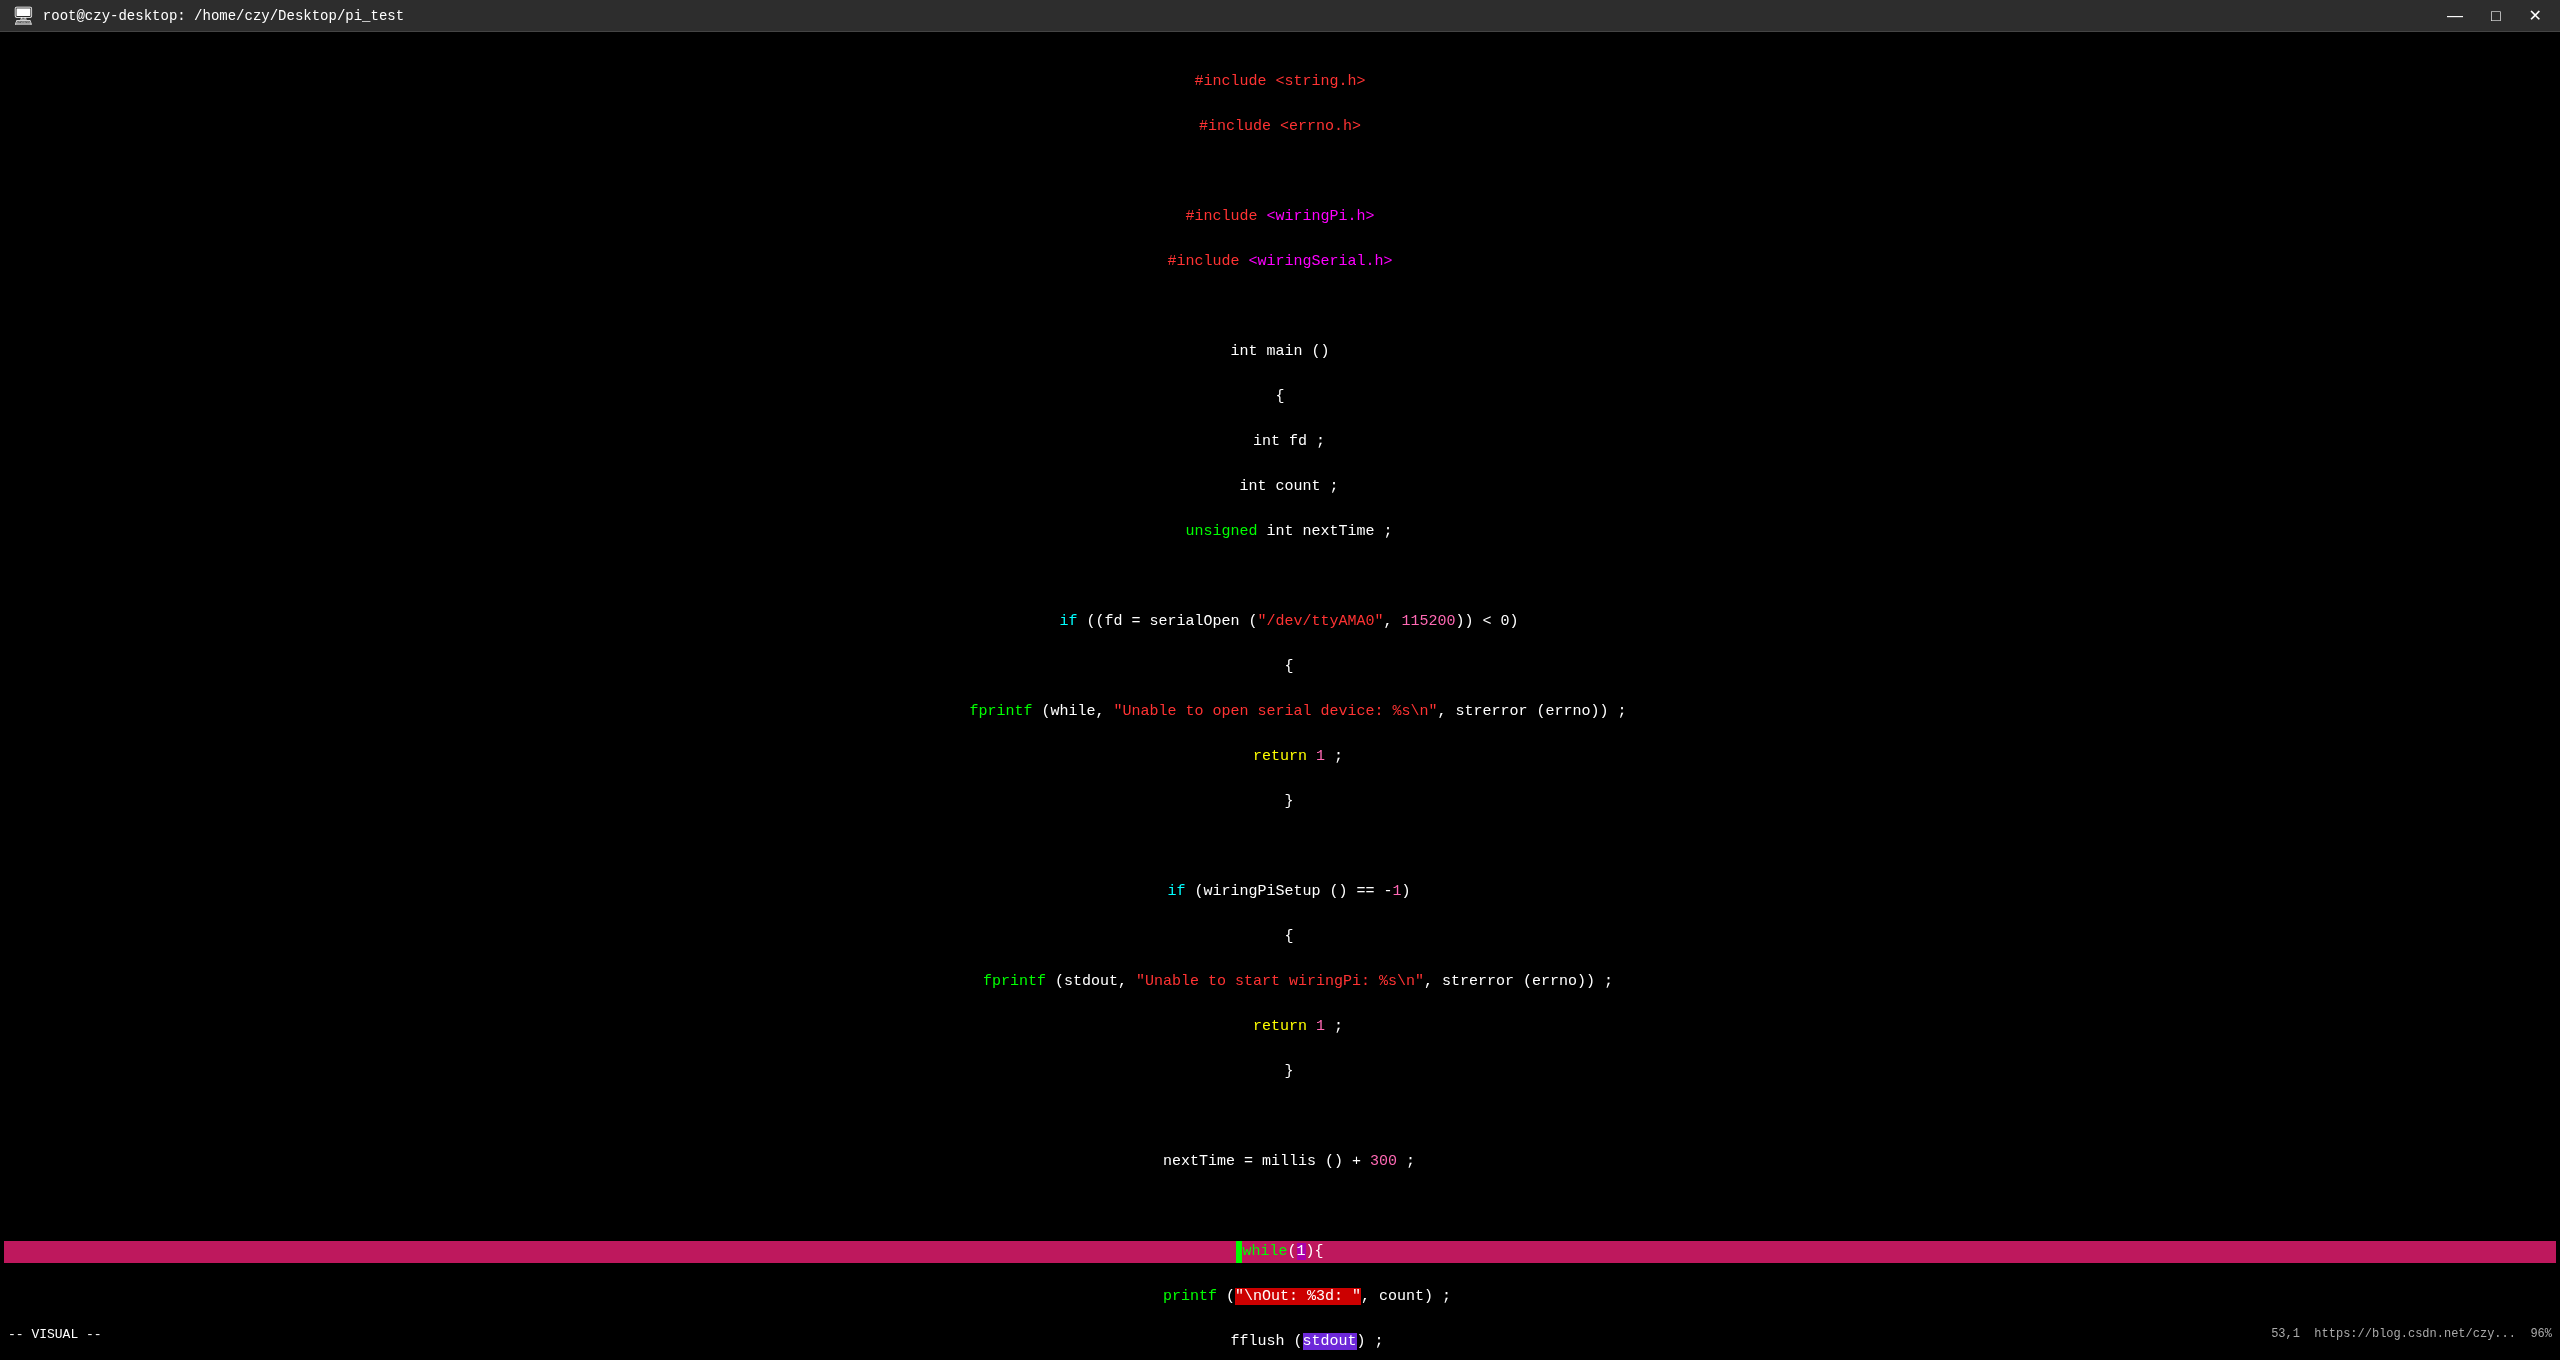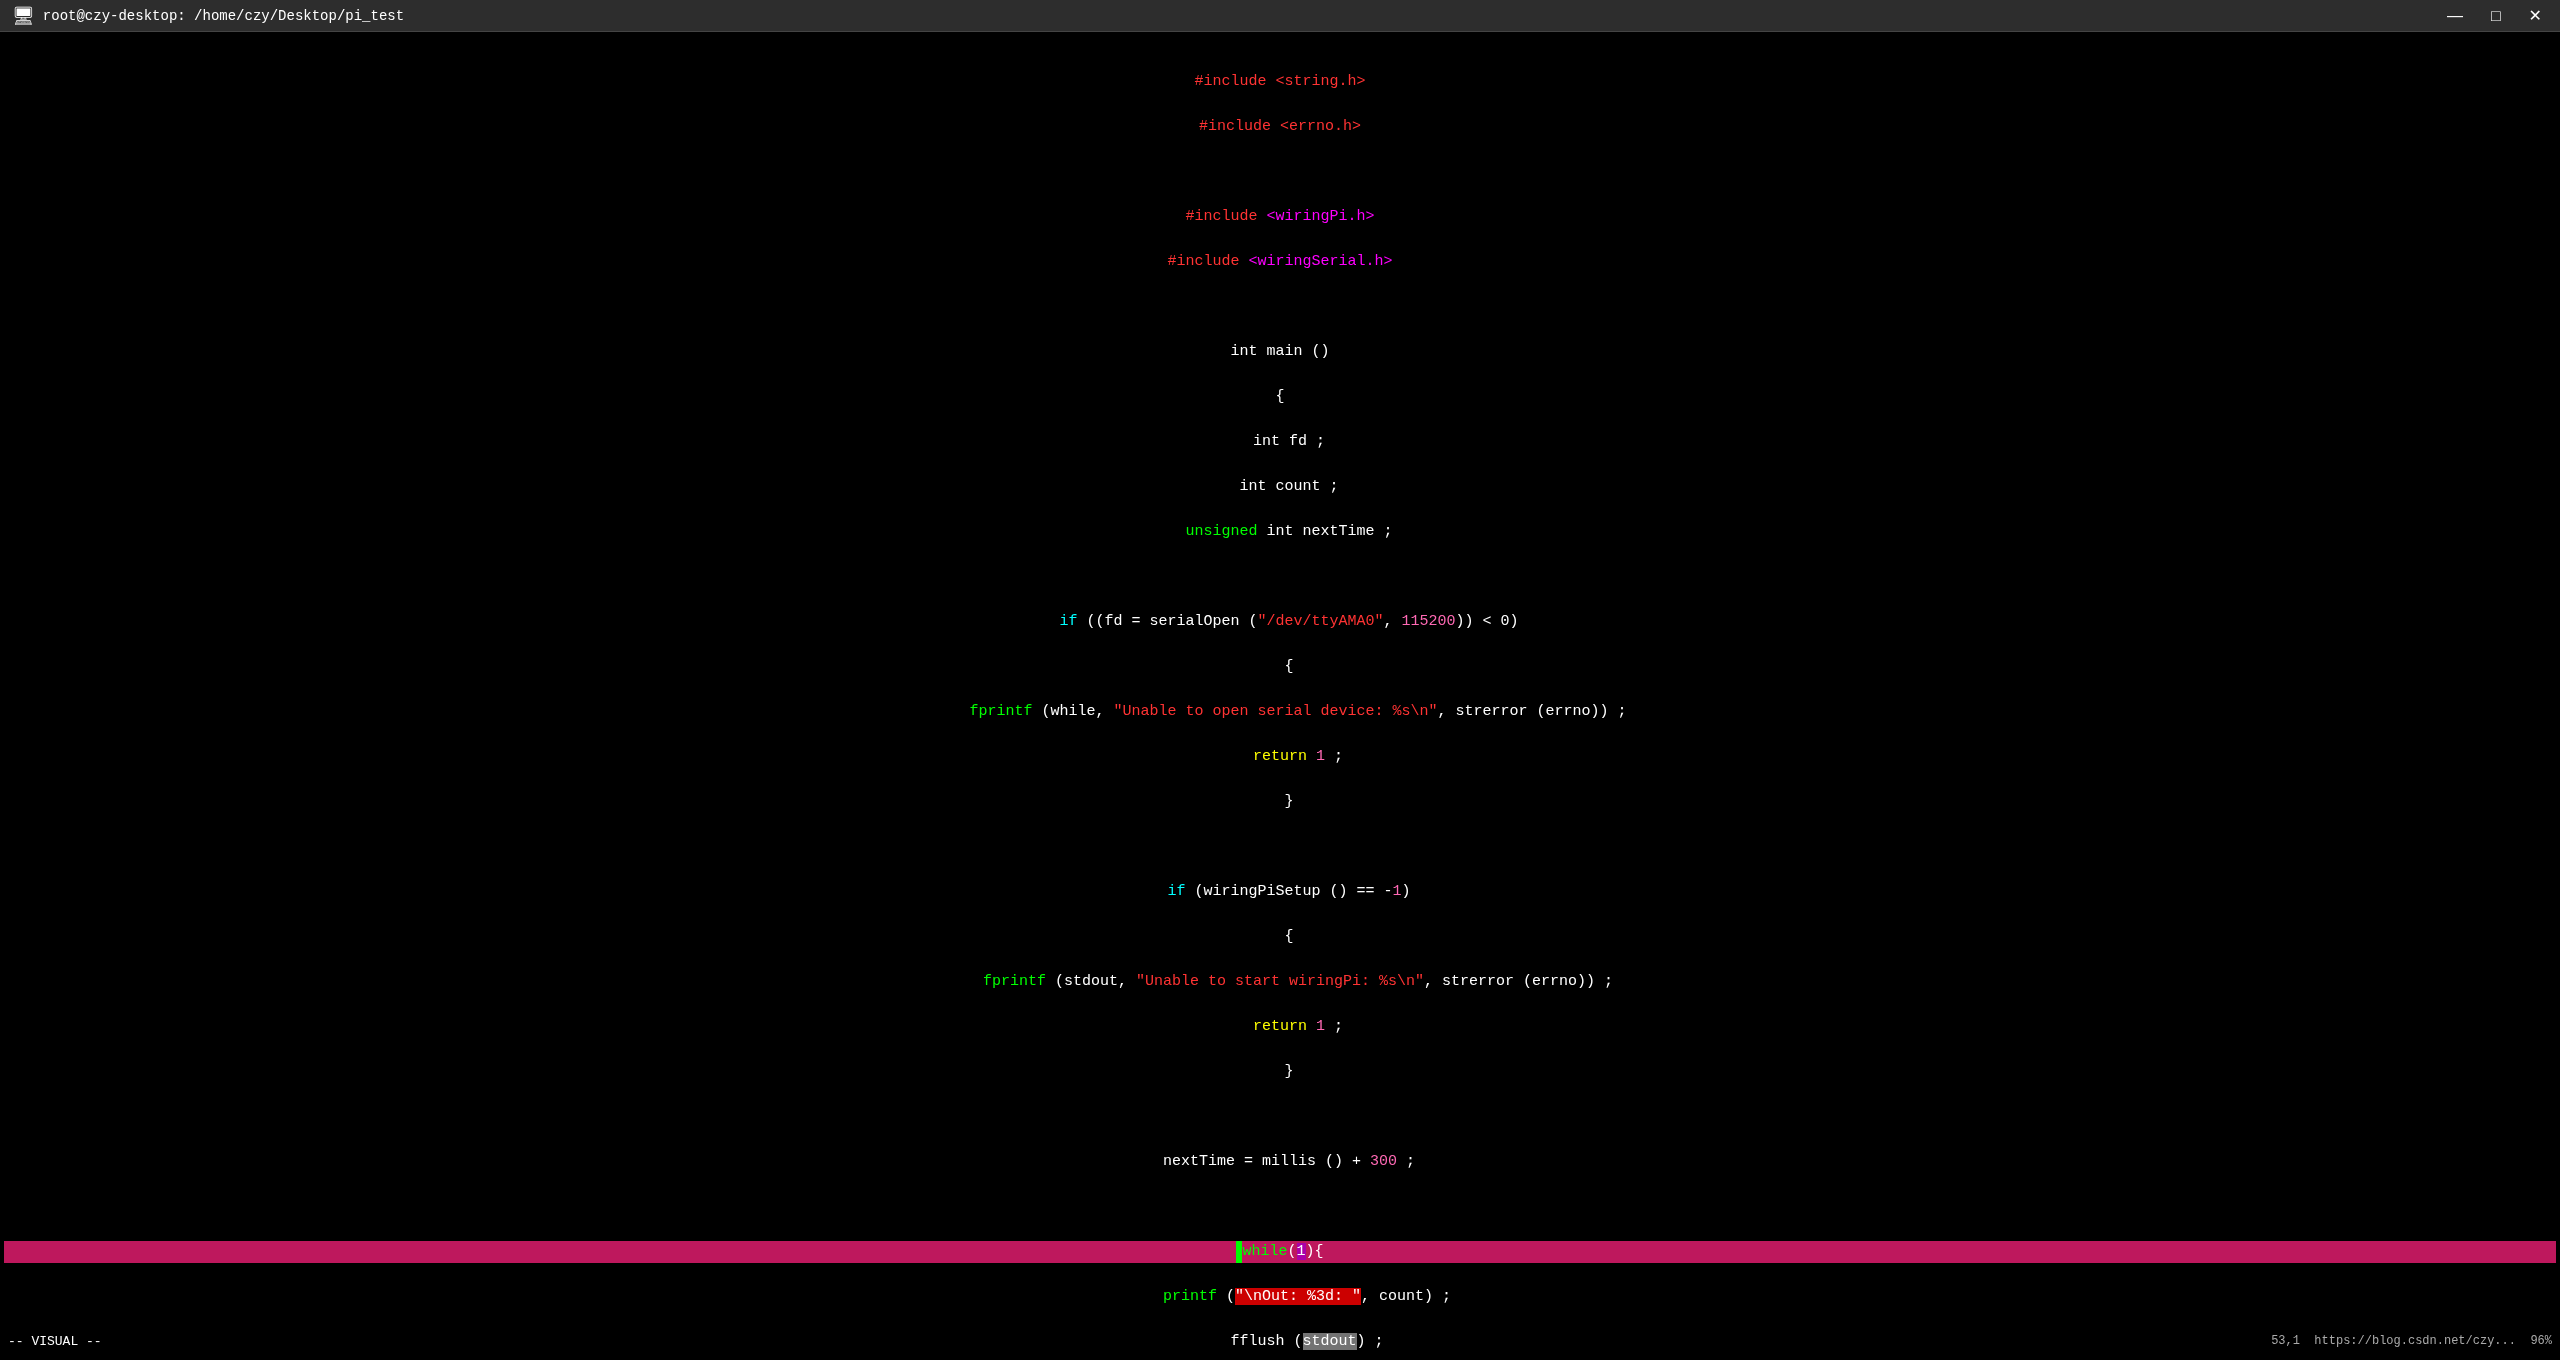--- a/index.html
+++ b/index.html
@@ -63,21 +63,21 @@
     .kw-unsigned { color: #00ff00; }
     .kw-if { color: #00ffff; }
     .kw-return { color: #ffff00; }
     .kw-while { color: #00ff00; }
     .kw-include { color: #ff3333; }
     .str { color: #ff3333; }
     .num { color: #ff69b4; }
 
     .status-bar {
       position: absolute;
-      bottom: 5px;
+      bottom: 12px;
       left: 0;
       right: 0;
       height: 28px;
       display: flex;
       align-items: center;
       justify-content: space-between;
       padding: 0 8px;
       font-size: 13px;
       color: #fff;
     }
@@ -124,21 +124,21 @@
 <span class="line">  <span class="kw-if">if</span> <span class="white">(wiringPiSetup () == -</span><span class="num">1</span><span class="white">)</span></span>
 <span class="line">  <span class="white">{</span></span>
 <span class="line">    <span class="green">fprintf</span> <span class="white">(stdout, </span><span class="str">"Unable to start wiringPi: %s\n"</span><span class="white">, strerror (errno)) ;</span></span>
 <span class="line">    <span class="kw-return">return</span> <span class="num">1</span> <span class="white">;</span></span>
 <span class="line">  <span class="white">}</span></span>
 <span class="line">&nbsp;</span>
 <span class="line">  <span class="white">nextTime = millis () + </span><span class="num">300</span> <span class="white">;</span></span>
 <span class="line">&nbsp;</span>
 <span class="line" style="background:#be185d;"><span style="display:inline-block;width:6px;background:#00ff00;height:1.5em;vertical-align:bottom;"></span><span class="kw-while">while</span><span class="white">(</span><span style="background:#aa00aa;">1</span><span class="white">){</span></span>
 <span class="line">      <span class="green">printf</span> <span class="white">(</span><span style="background:#cc0000;color:#fff;">"\nOut: %3d: "</span><span class="white">, count) ;</span></span>
-<span class="line">      <span class="white">fflush (</span><span style="background:#737373;color:#fff;">stdout</span><span class="white">) ;</span></span>
+<span class="line">      <span class="white">fflush (</span><span style="background:#6d28d9;color:#fff;">stdout</span><span class="white">) ;</span></span>
 
 
 
 
 
 
 
 
 
 

